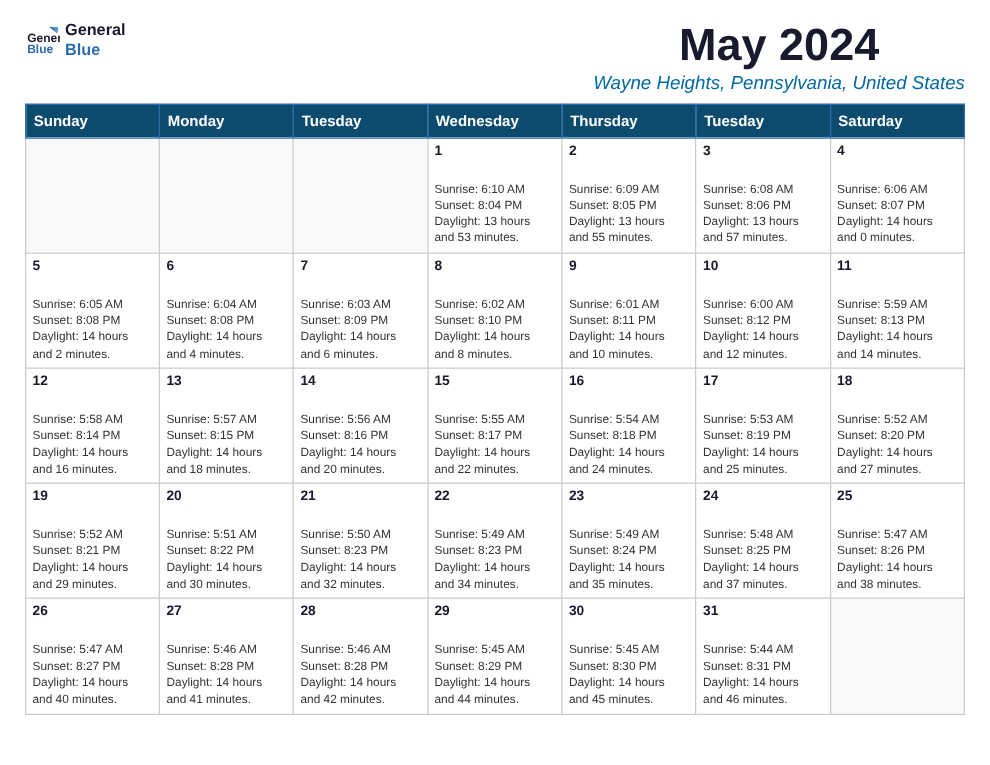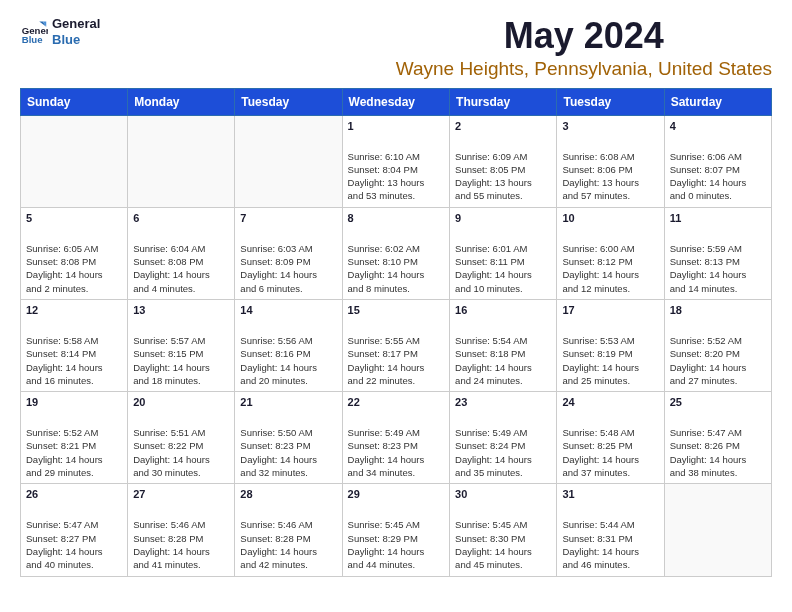--- a/index.html
+++ b/index.html
@@ -26,31 +26,32 @@
       height: 28px;
     }
     .title-block { text-align: center; }
     .main-title {
       font-size: 36px;
       font-weight: bold;
       color: #1a1a2e;
       line-height: 1.1;
     }
     .subtitle {
-      font-size: 19px;
-      color: #a16207;
+      font-size: 15px;
+      color: #0369a1;
       margin-top: 2px;
+      font-style: italic;
     }
     .calendar {
       width: 100%;
       border-collapse: collapse;
       margin-top: 8px;
     }
     .calendar th {
-      background: #1d4ed8;
+      background: #0c4a6e;
       color: #fff;
       font-size: 12px;
       font-weight: bold;
       text-align: left;
       padding: 6px 6px;
       border: 1px solid #2b6cb0;
     }
     .calendar td {
       border: 1px solid #ccc;
       vertical-align: top;

